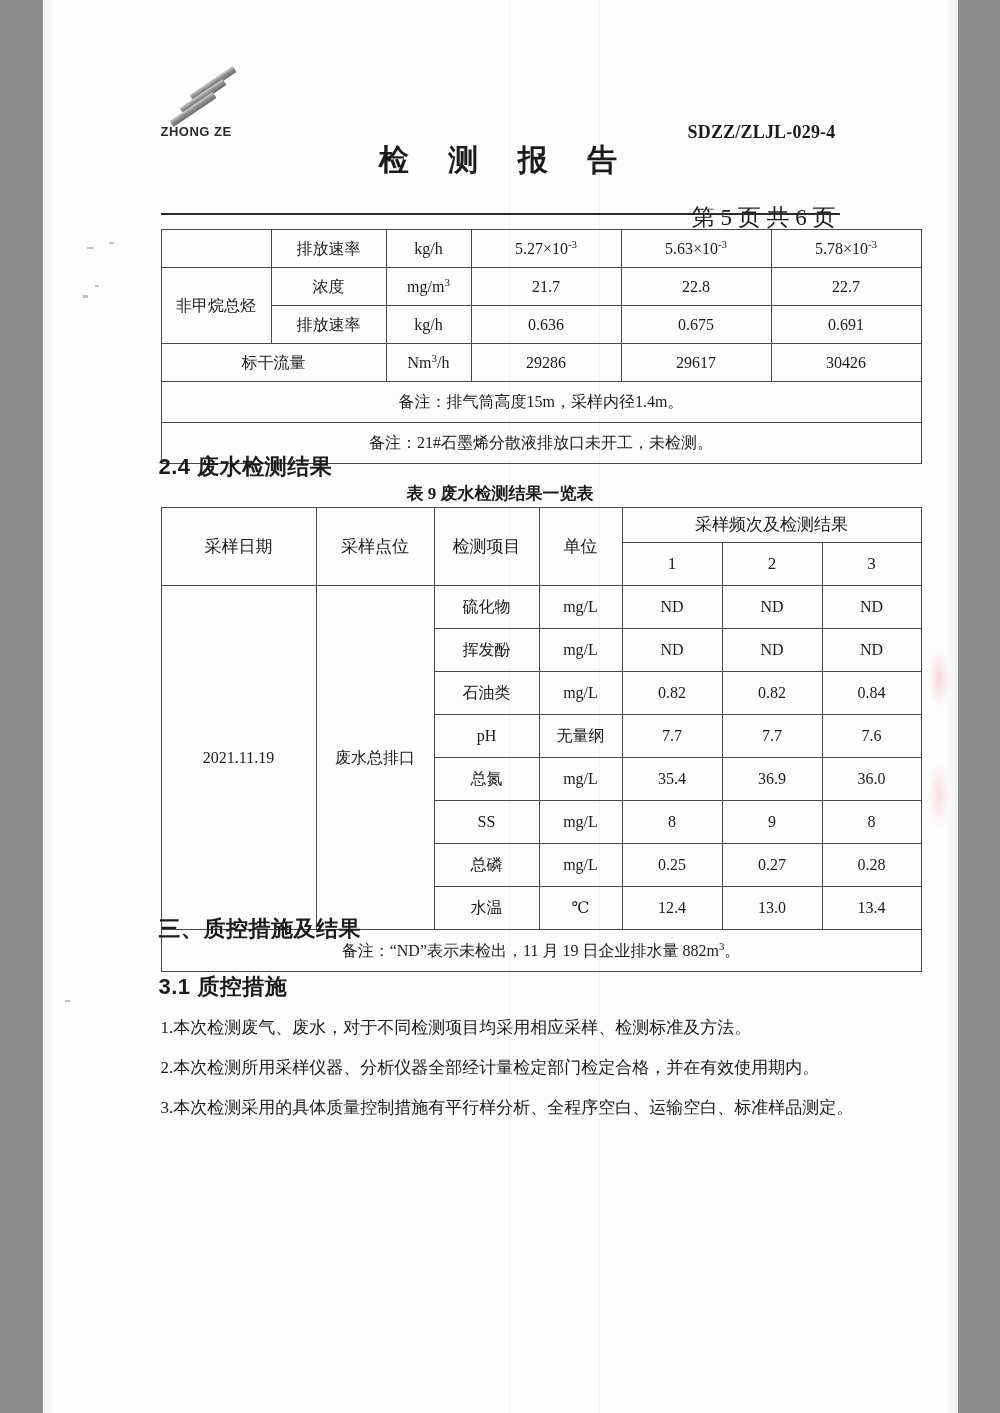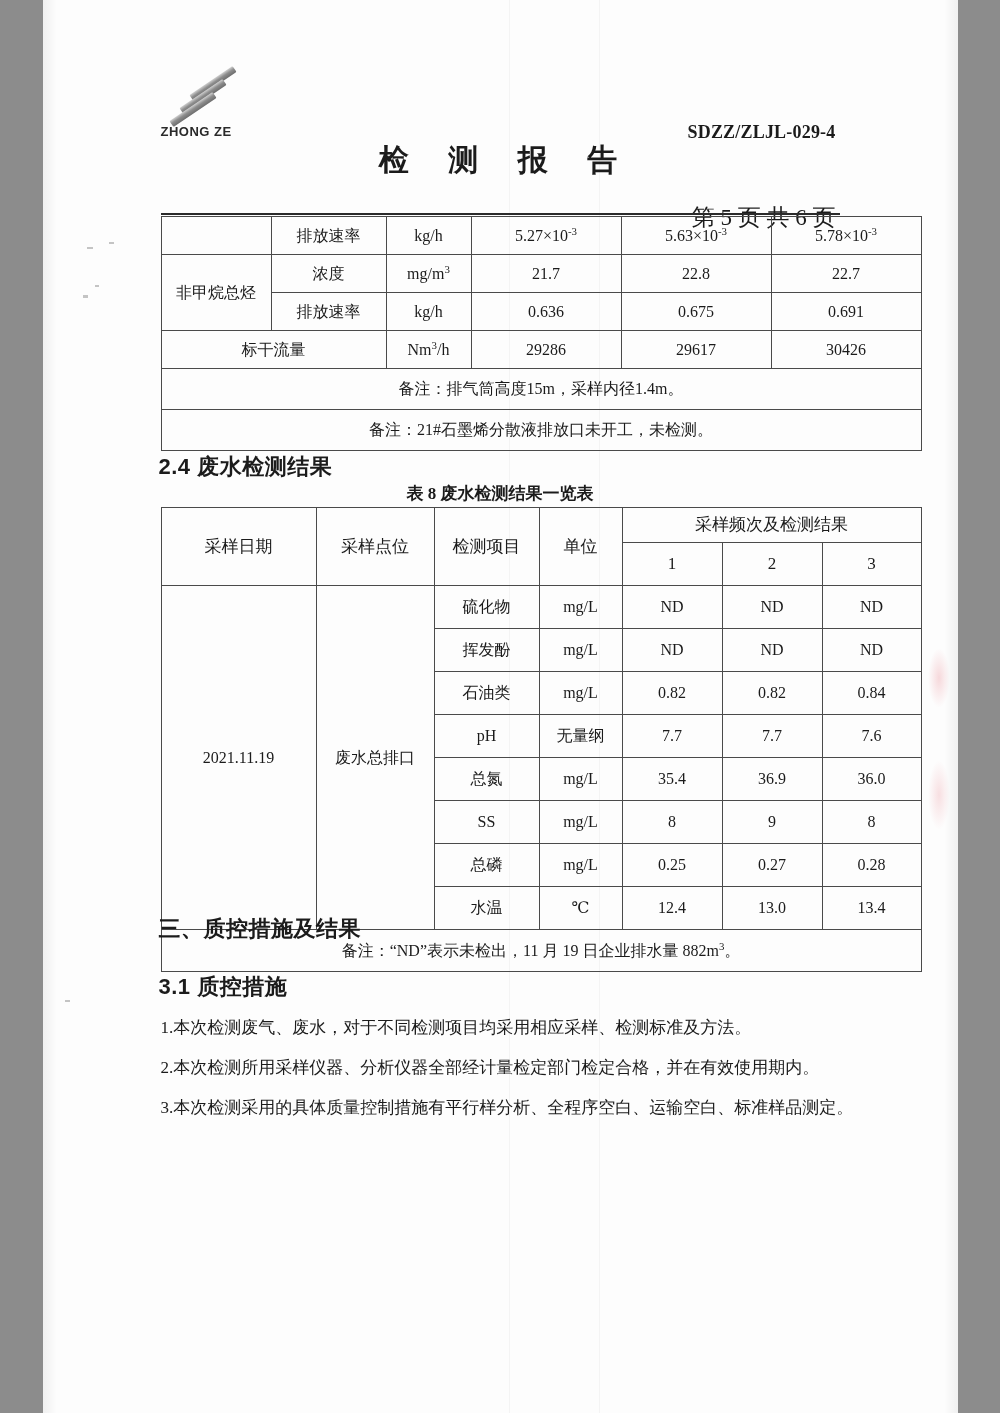--- a/index.html
+++ b/index.html
@@ -149,21 +149,21 @@
     line-height: 1.25;
   }
   td.remark {
     text-align: left;
     padding-left: 9px;
     font-size: 16px;
   }
   sup { font-size: 0.68em; vertical-align: super; line-height: 0; }
 
   
-  #table-gas { left: 118px; top: 216px; width: 760px; }
+  #table-gas { left: 118px; top: 229px; width: 760px; }
   #table-gas td { height: 33px; }
   #table-gas tr.remark-row td { height: 36px; }
 
   
   .t5-caption {
     position: absolute;
     left: 0; right: 0;
     top: 482px;
     text-align: center;
     font-size: 17px;
@@ -273,21 +273,21 @@
       <tr class="remark-row">
         <td class="remark" colspan="6">备注：排气筒高度15m，采样内径1.4m。</td>
       </tr>
       <tr class="remark-row">
         <td class="remark" colspan="6">备注：21#石墨烯分散液排放口未开工，未检测。</td>
       </tr>
     </tbody>
   </table>
 
   <h2 class="sec" id="heading-2-4">2.4 废水检测结果</h2>
-  <div class="t5-caption">表 8   废水检测结果一览表</div>
+  <div class="t5-caption">表 9   废水检测结果一览表</div>
 
   <table class="rpt" id="table-water">
     <colgroup>
       <col style="width:155px">
         <col style="width:118px">
         <col style="width:105px">
       <col style="width:83px">
         <col style="width:100px">
         <col style="width:100px">
         <col style="width:99px">

